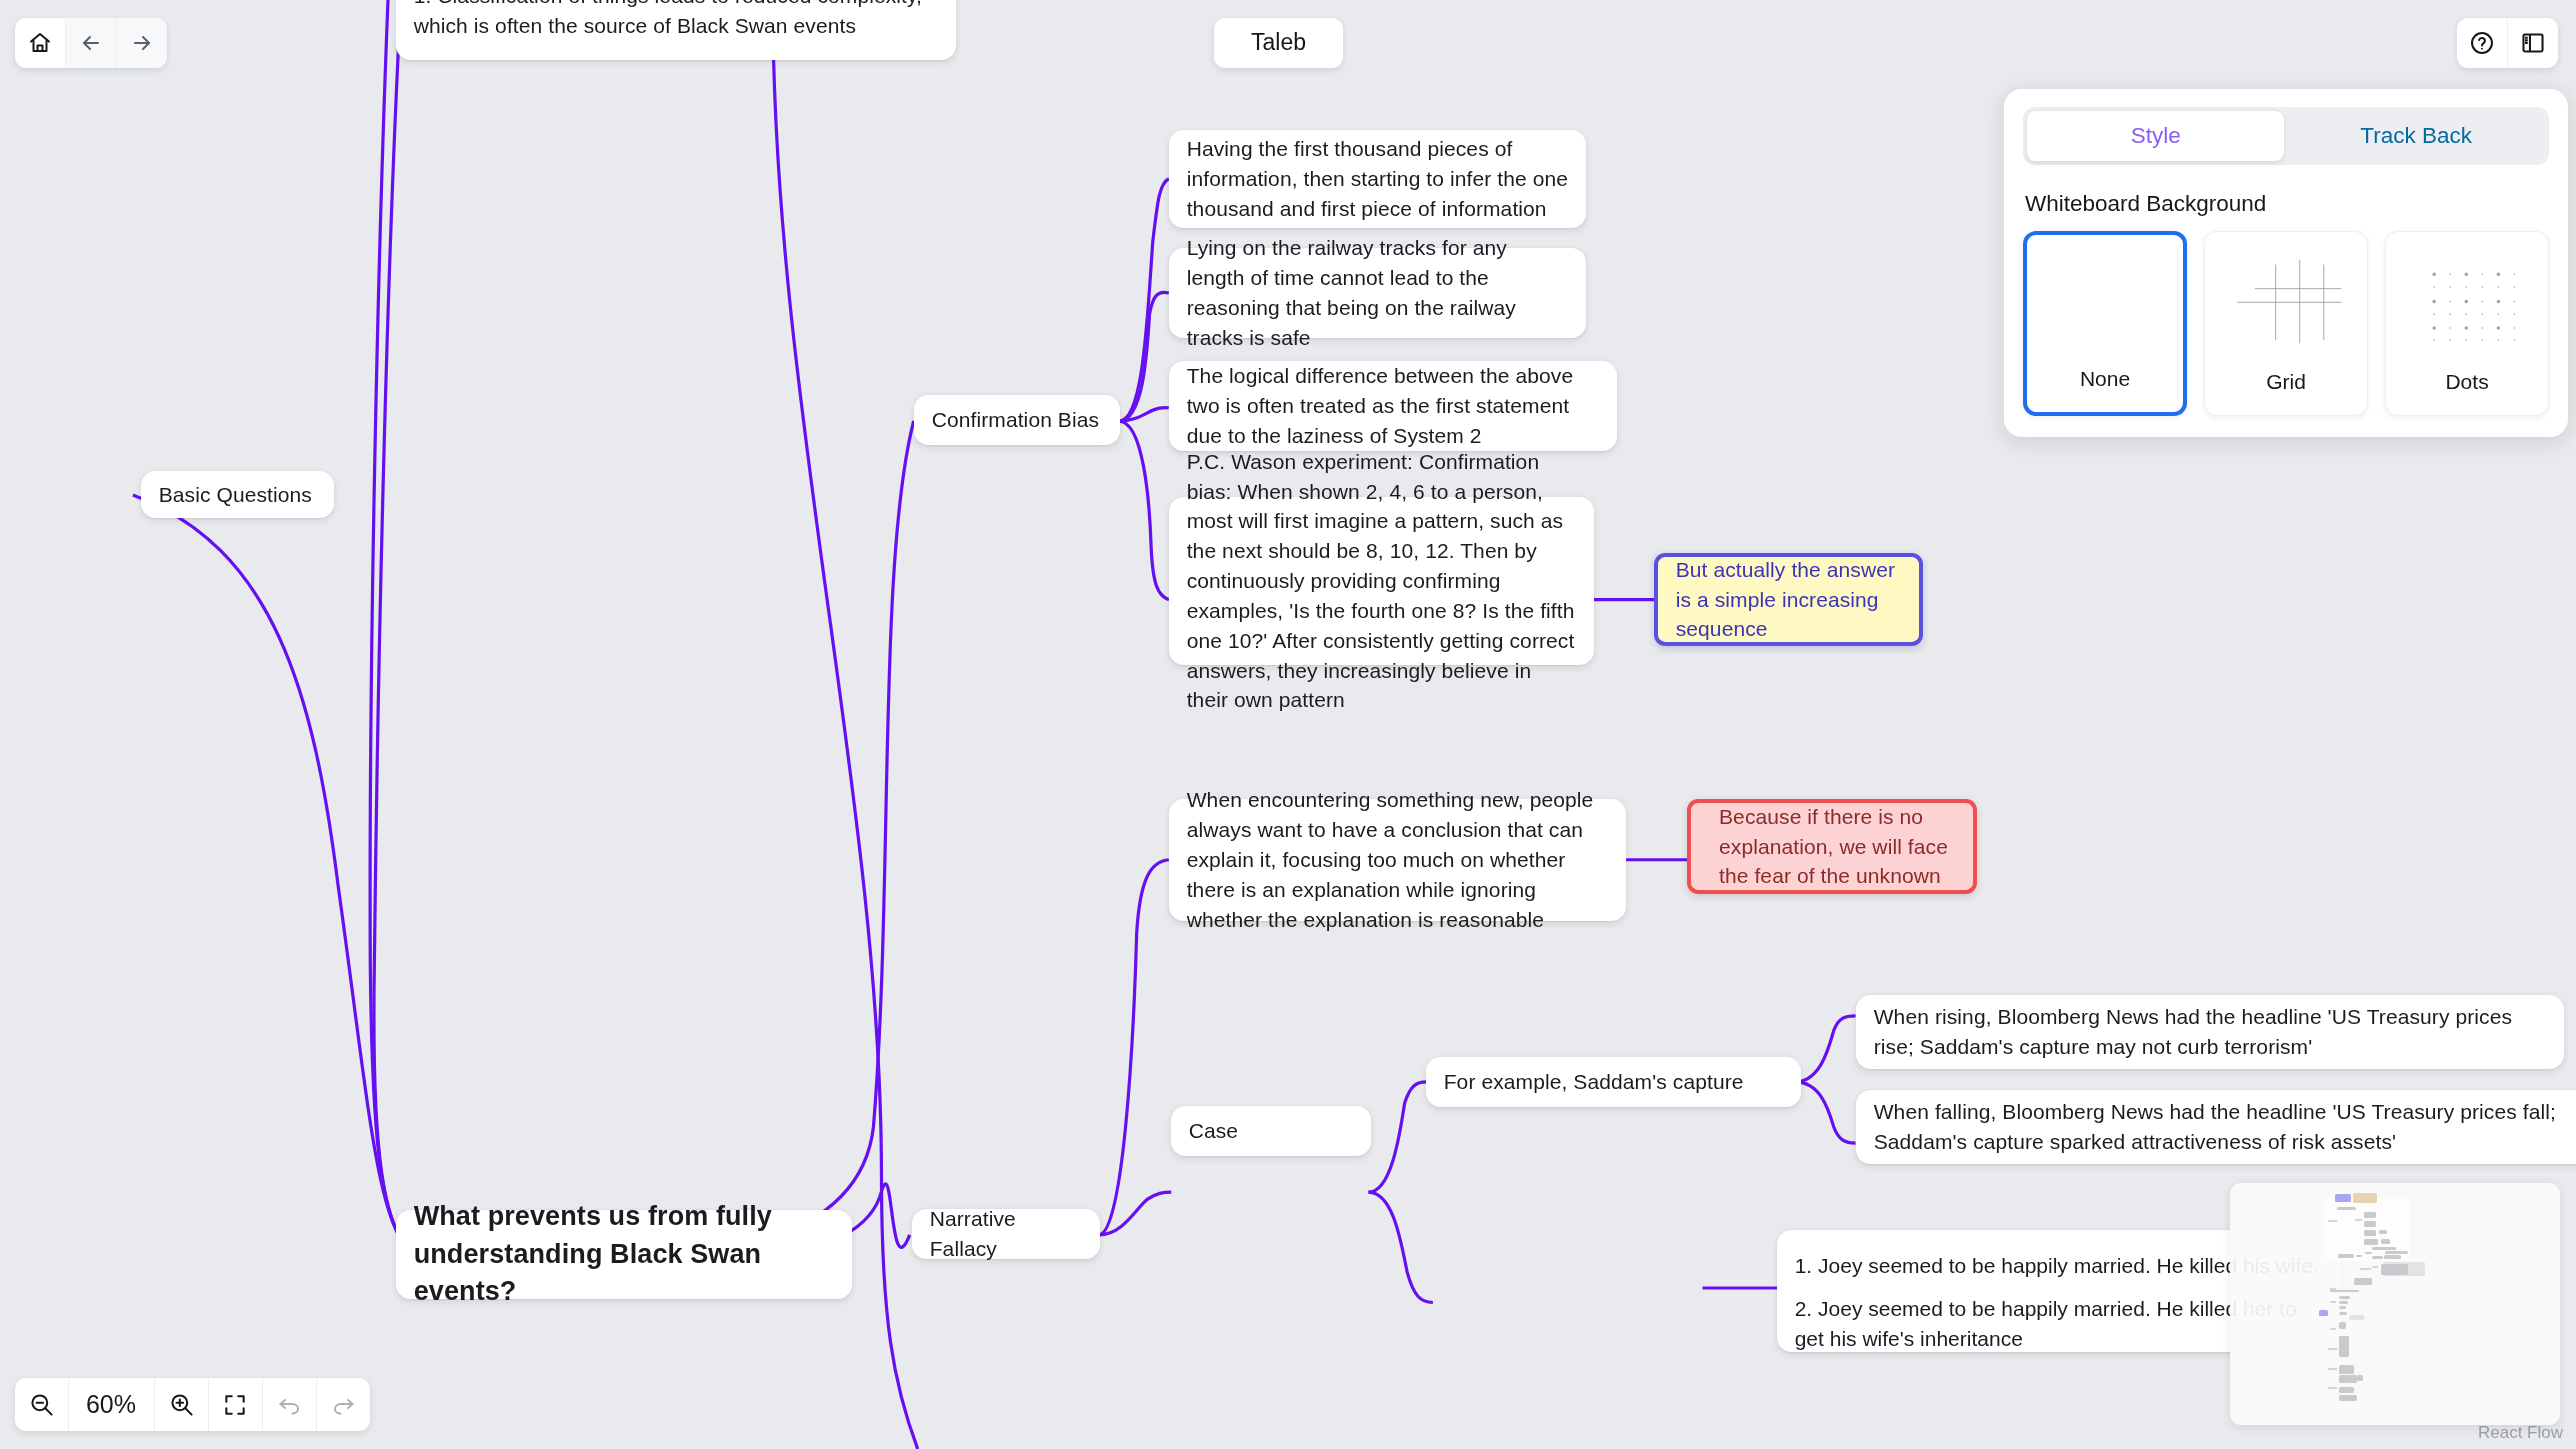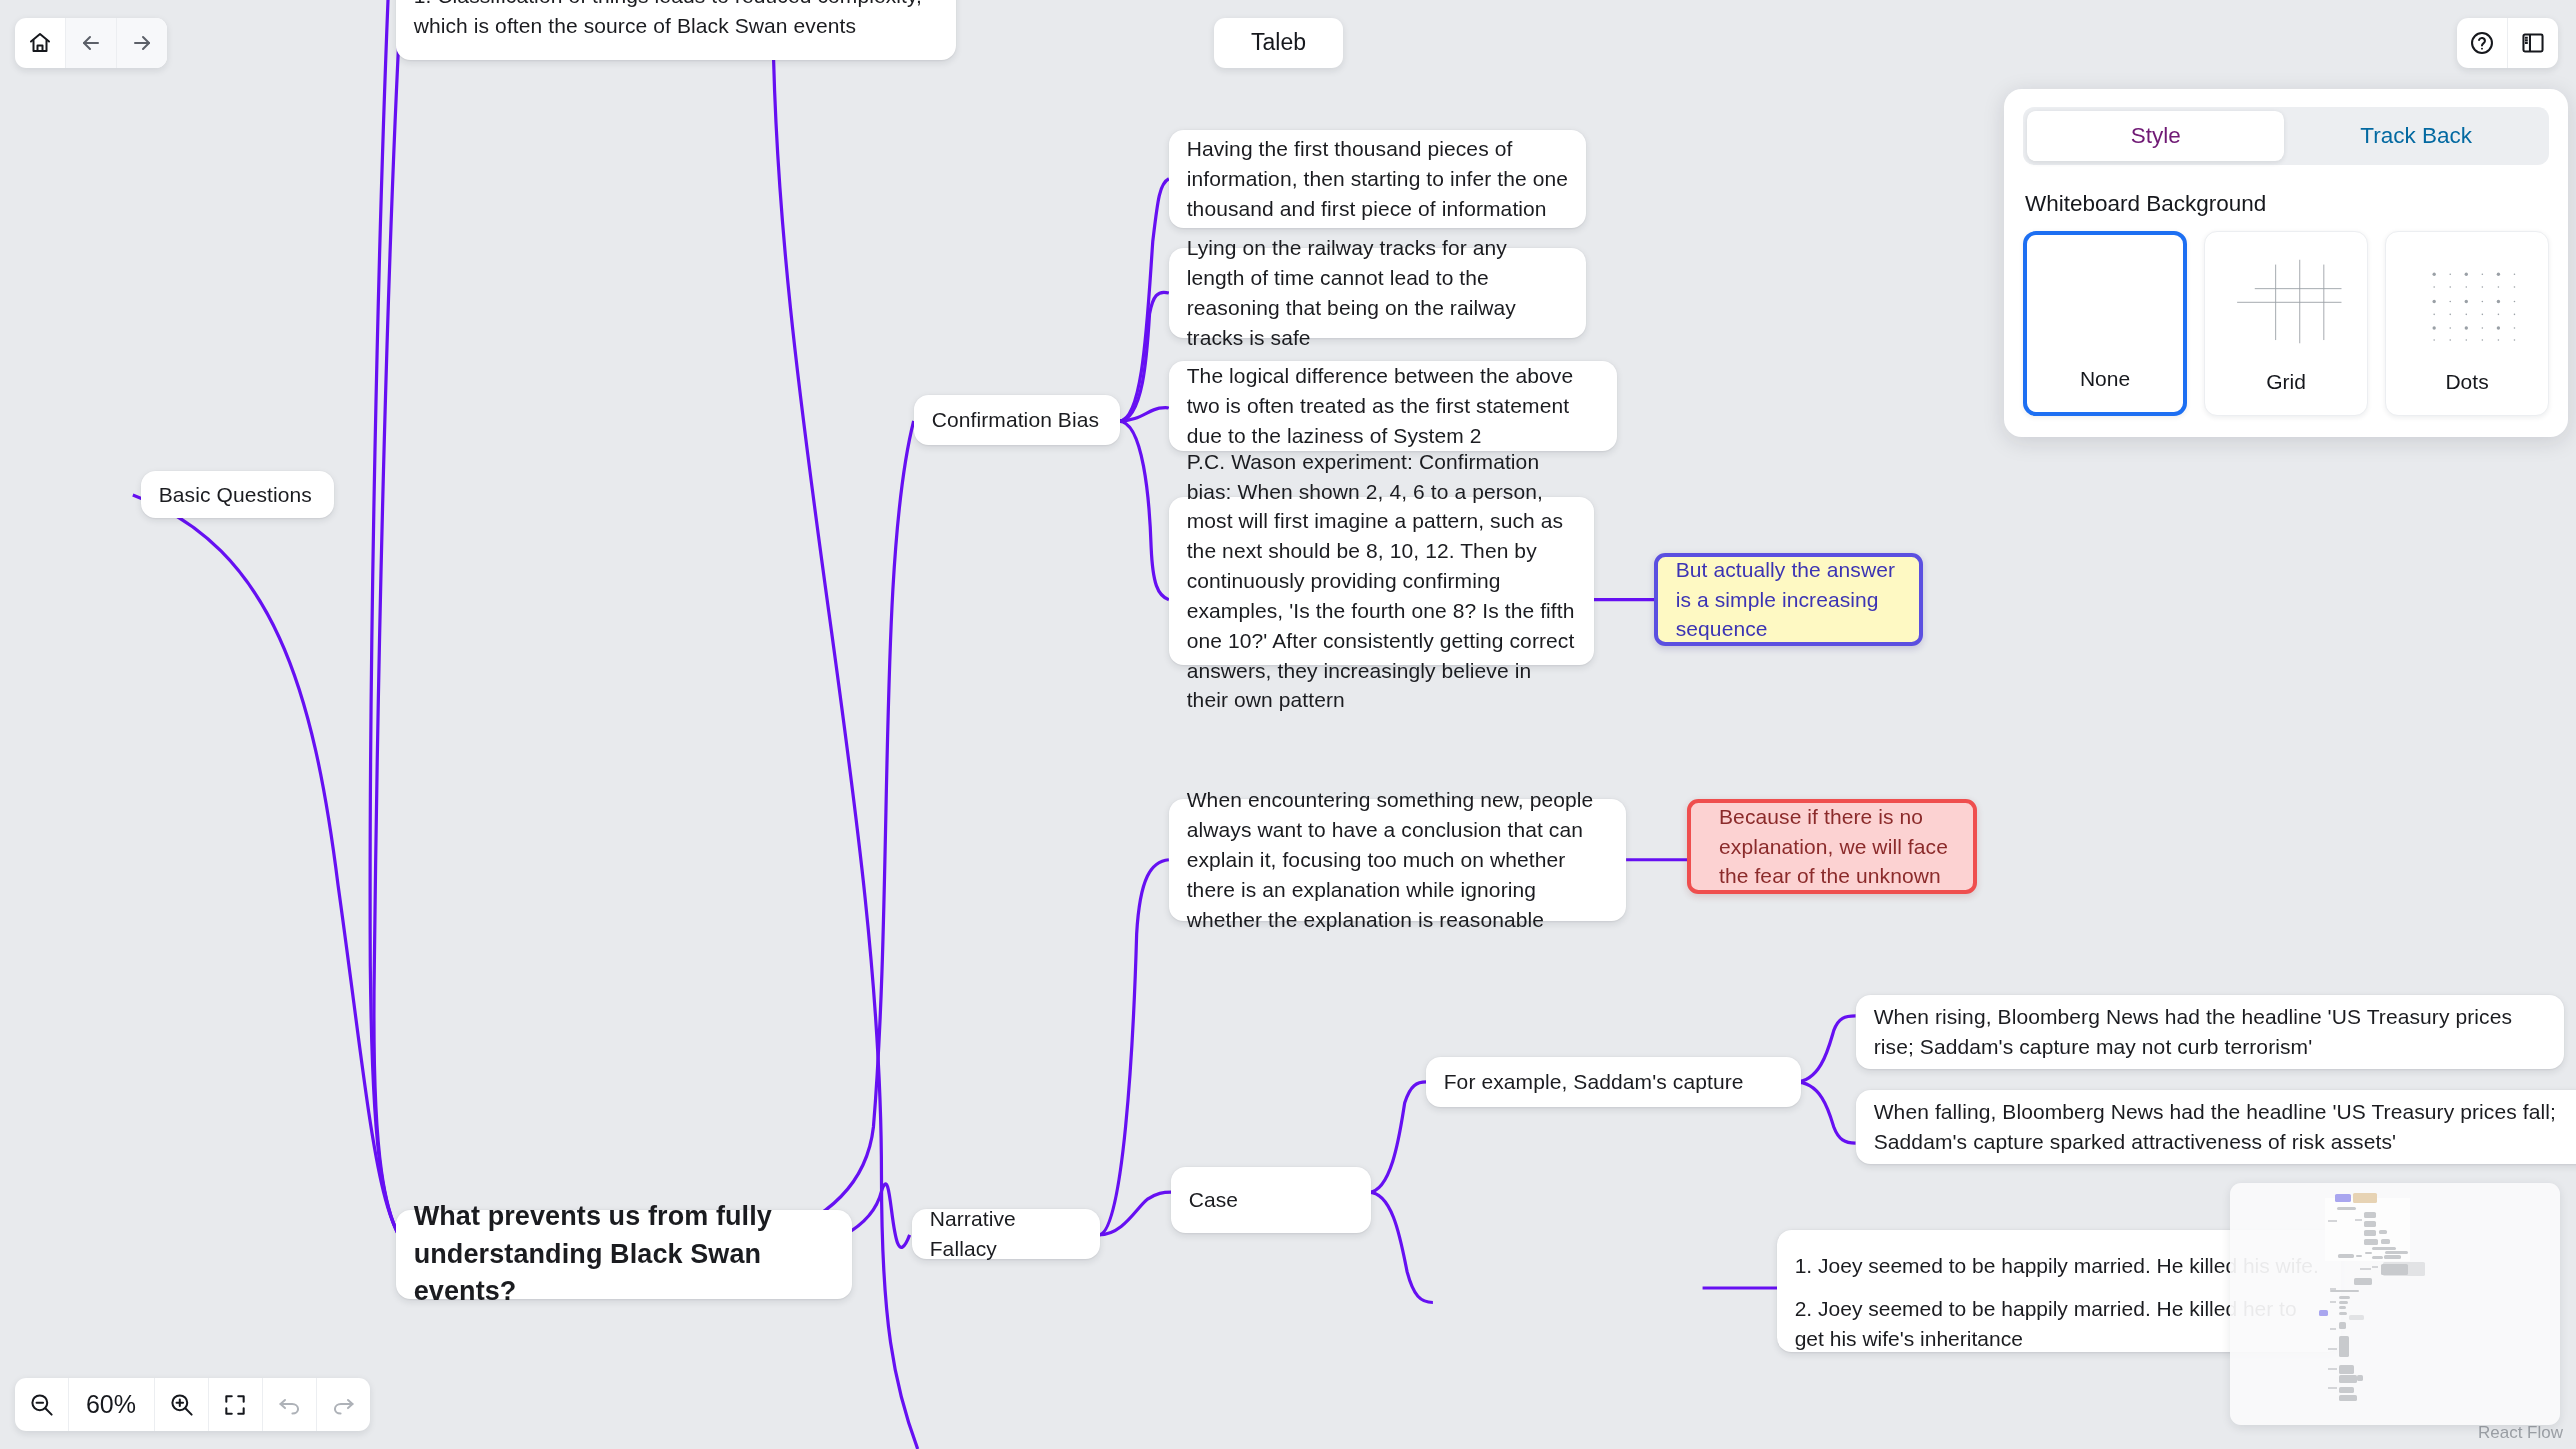--- a/index.html
+++ b/index.html
@@ -80,21 +80,21 @@
     background:#fff;border-radius:17.7px;padding:17.7px 19.3px 21px 19.3px;box-sizing:border-box;
     box-shadow:0 4.8px 22.5px rgba(20,25,40,.13);z-index:35;
   }
   #tabs{
     display:flex;background:#eceef1;border-radius:11.3px;padding:4px;gap:3.2px;
   }
   #tabs .tab{
     flex:1;text-align:center;padding:12px 0;border-radius:8.9px;font-size:22.5px;
     color:#0369a1;cursor:pointer;
   }
-  #tabs .tab.active{background:#fff;color:#701a75;box-shadow:0 1.6px 4.8px rgba(20,25,40,.10);}
+  #tabs .tab.active{background:#fff;color:#8b5cf6;box-shadow:0 1.6px 4.8px rgba(20,25,40,.10);}
   .panel-section-title{margin:26px 0 14.5px 1.6px;font-size:22.5px;color:#16181d;}
   #bg-options{display:flex;gap:17.7px;}
   .bg-card{
     width:167px;height:185px;border-radius:13px;background:#fff;border:1.6px solid #eceef1;
     box-shadow:0 1.6px 5.6px rgba(20,25,40,.07);
     position:relative;box-sizing:border-box;cursor:pointer;overflow:hidden;
   }
   .bg-card.selected{border:4px solid #1d6ff2;}
   .bg-card .bg-label{
     position:absolute;left:0;right:0;bottom:21px;text-align:center;font-size:21px;color:#16181d;
@@ -183,21 +183,21 @@
   </div>
 
   <div class="node" style="left:914px;top:395px;width:206px;height:50px;">
     <div class="txt">Confirmation Bias</div>
   </div>
 
   <div class="node" style="left:912px;top:1209px;width:188px;height:50px;">
     <div class="txt">Narrative Fallacy</div>
   </div>
 
-  <div class="node" style="left:1171px;top:1167px;width:200px;height:66px;">
+  <div class="node" style="left:1171px;top:1106px;width:200px;height:50px;">
     <div class="txt">Case</div>
   </div>
 
   <div class="node" style="left:1169px;top:130px;width:417px;height:98px;">
     <div class="txt">Having the first thousand pieces of information, then starting to infer the one thousand and first piece of information</div>
   </div>
 
   <div class="node" style="left:1169px;top:248px;width:417px;height:90px;">
     <div class="txt">Lying on the railway tracks for any length of time cannot lead to the reasoning that being on the railway tracks is safe</div>
   </div>

